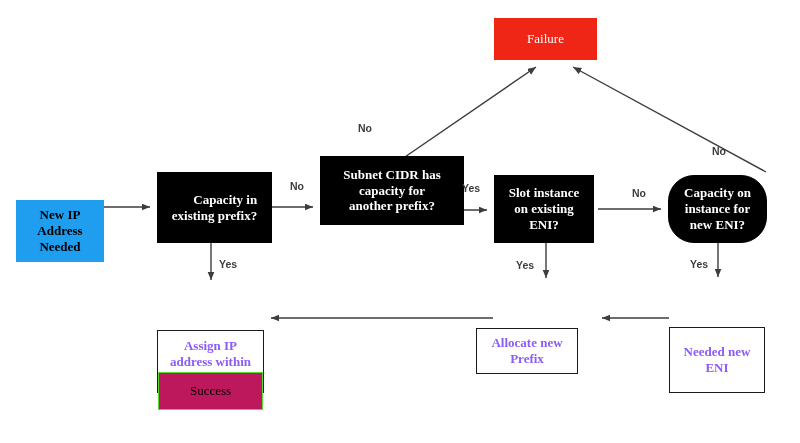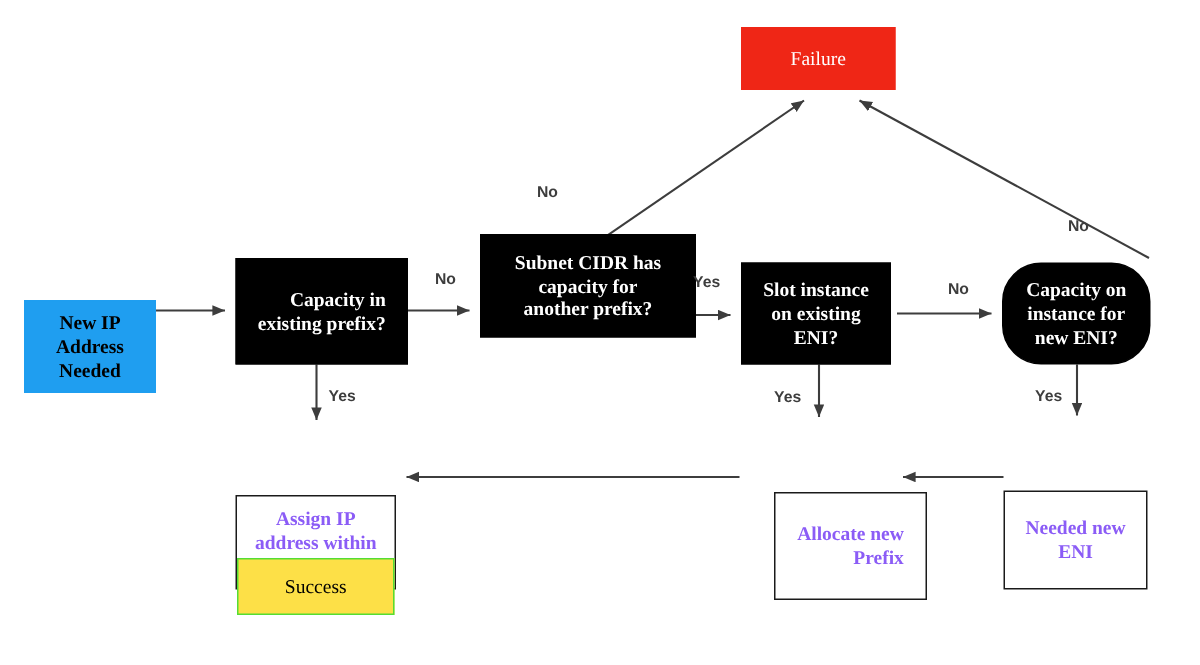--- a/index.html
+++ b/index.html
@@ -60,21 +60,21 @@
     color: #000000;
     border: 1px solid #1f9ef0;
   }
   .node-failure {
     background: #ef2616;
     color: #ffffff;
     border: 1px solid #ef2616;
     font-weight: normal;
   }
   .node-success {
-    background: #fde047;
+    background: #be185d;
     color: #000000;
     border: 1px solid #55dd33;
     font-weight: normal;
   }
   .edge-label {
     position: absolute;
     font-size: 10.5px;
     color: #3d3d3d;
     font-weight: bold;
     white-space: nowrap;
@@ -131,21 +131,21 @@
       <div class="node node-decision" style="left: 668px; top: 175px; width: 99px; height: 68px; border-radius: 26px;">
         <span class="node-text">Capacity on
 instance for
 new ENI?</span>
       </div>
       <div class="node node-process" style="left: 157px; top: 287px; width: 107px; height: 63px;">
         <span class="node-text">Assign IP
 address within
 prefix to pod</span>
       </div>
-      <div class="node node-process" style="left: 516px; top: 285px; width: 102px; height: 72px; text-align: right;">
+      <div class="node node-process" style="left: 476px; top: 285px; width: 102px; height: 46px;">
         <span class="node-text">Allocate new
 Prefix</span>
       </div>
       <div class="node node-process" style="left: 669px; top: 284px; width: 96px; height: 66px;">
         <span class="node-text">Needed new
 ENI</span>
       </div>
       <div class="node node-failure" style="left: 494px; top: 18px; width: 103px; height: 42px;">
         <span class="node-text">Failure</span>
       </div>

